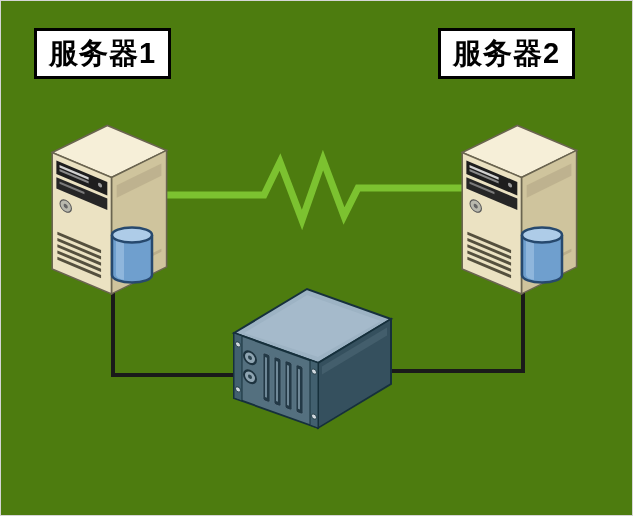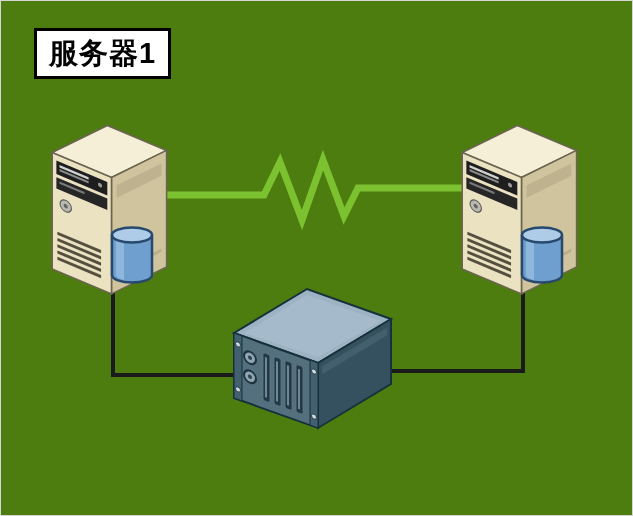--- a/index.html
+++ b/index.html
@@ -130,15 +130,16 @@
 
     <use href="#server-tower" transform="translate(46,112) scale(1.04)"></use>
     <use href="#disk-cylinder" transform="translate(111,226)"></use>
 
     <use href="#server-tower" transform="translate(456,112) scale(1.04)"></use>
     <use href="#disk-cylinder" transform="translate(521,226)"></use>
   </svg>
 
   <div class="node-label" id="label-server1">服务器1</div>
 
+  <div class="node-label" id="label-server2">服务器2</div>
 
 
 </div>
 
 </body></html>

